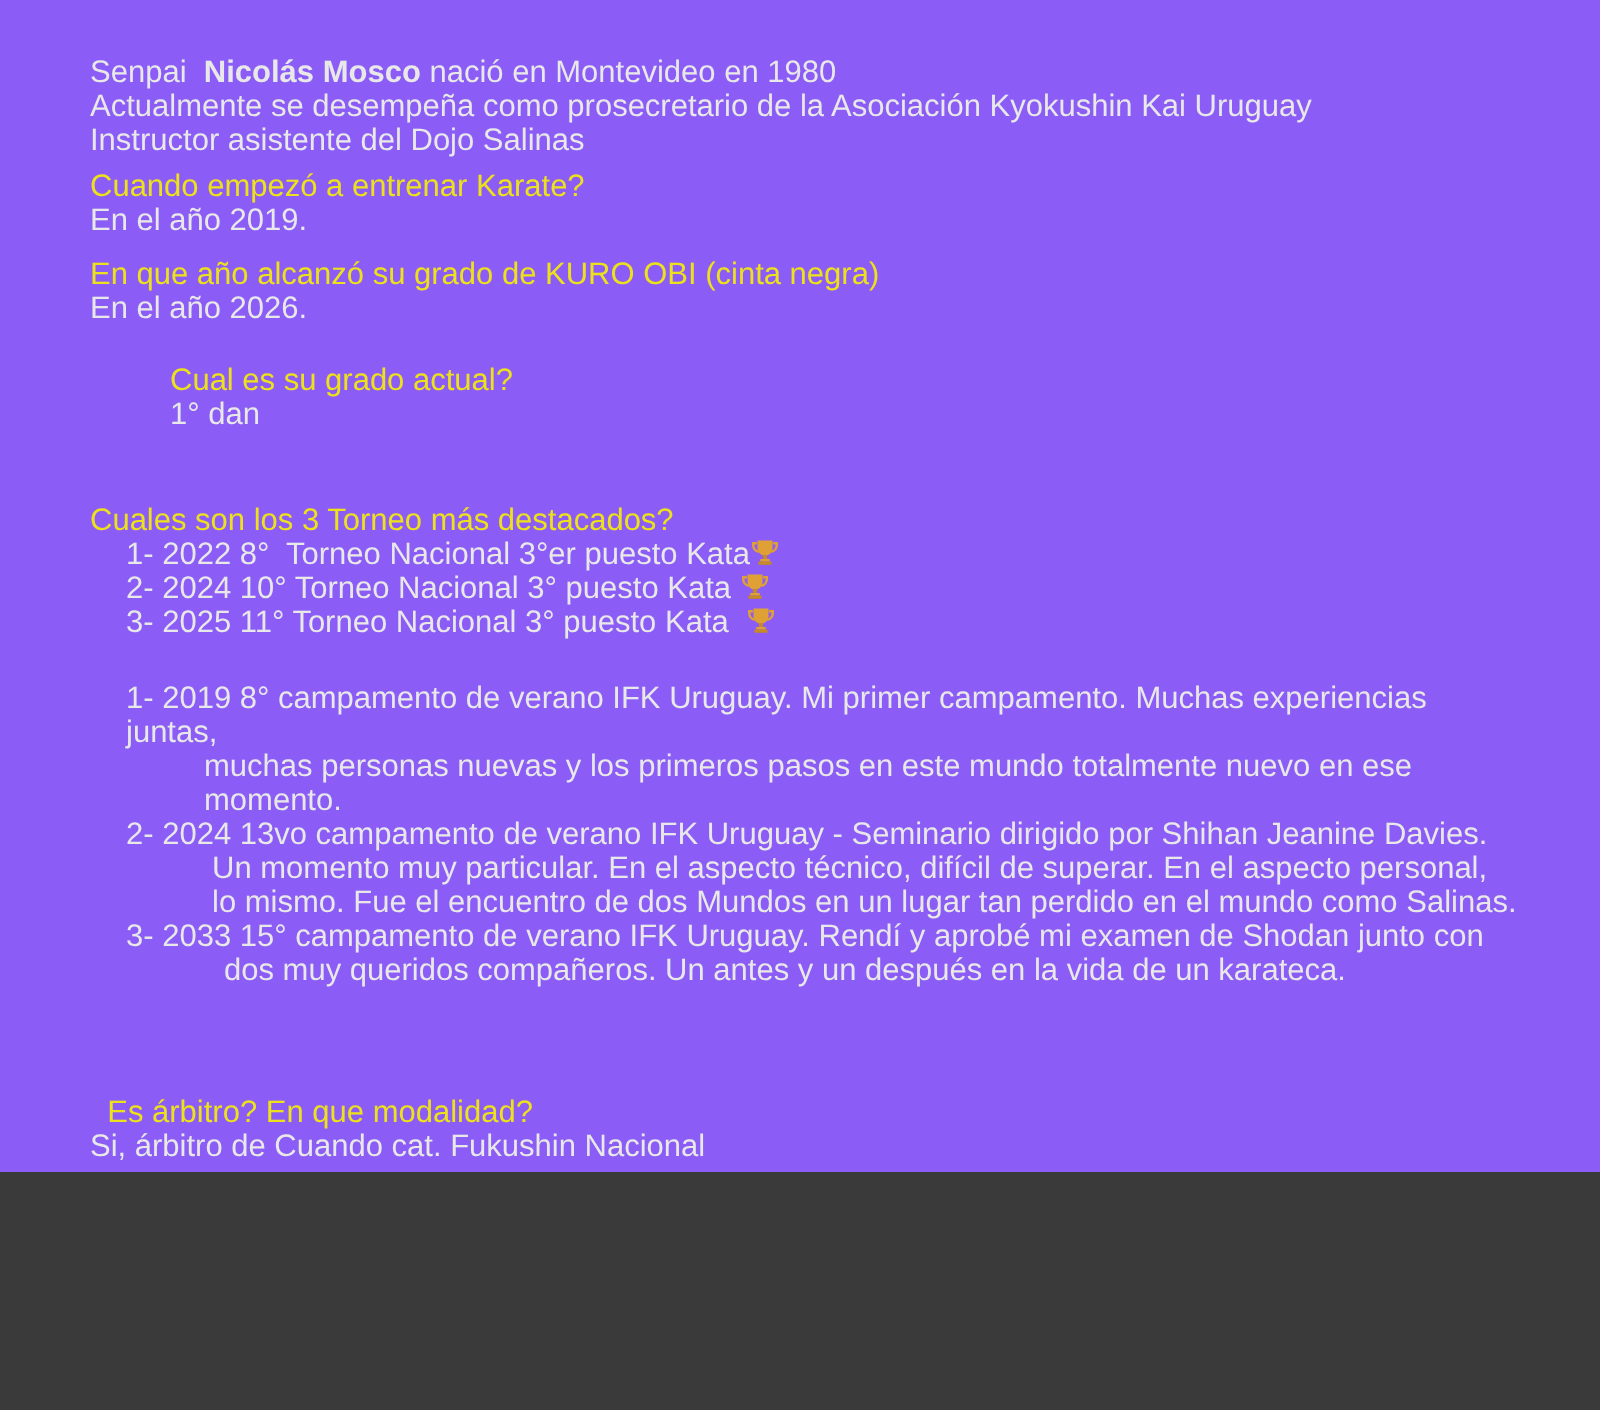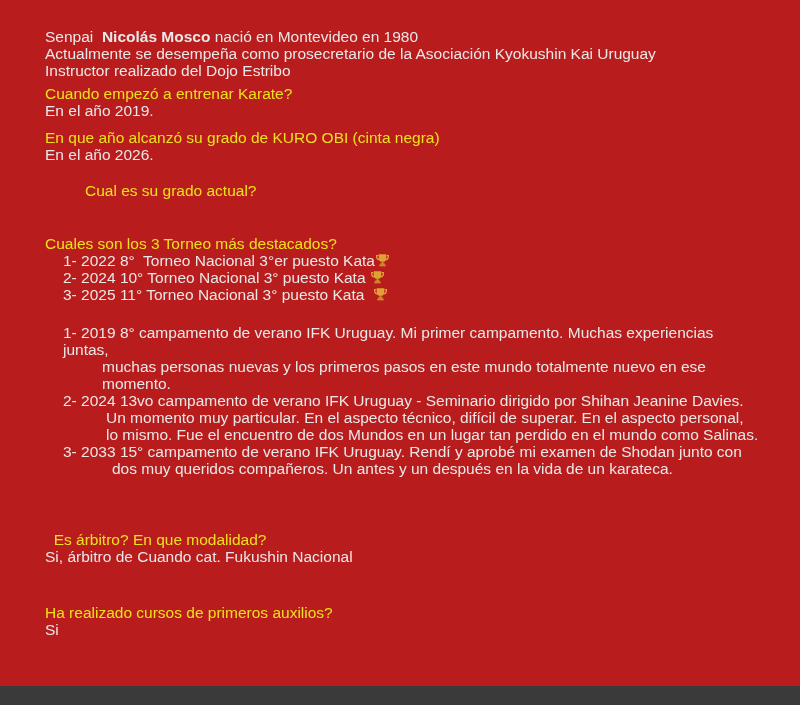--- a/index.html
+++ b/index.html
@@ -3,23 +3,23 @@
 <meta charset="utf-8">
 <style>
   html, body {
     margin: 0;
     padding: 0;
     background: #3a3a3a;
   }
   .doc {
     position: relative;
     width: 800px;
-    height: 686px;
+    height: 586px;
     box-sizing: border-box;
-    background: #b91c1c;
+    background: #8b5cf6;
     padding: 28px 40px 0 45px;
     overflow: hidden;
     font-family: "Liberation Sans", sans-serif;
     font-size: 15.5px;
     line-height: 17px;
     color: #e8e8e8;
   }
   .line {
     white-space: pre-wrap;
     margin: 0;
@@ -47,35 +47,36 @@
   }
 </style>
 </head>
 <body>
 
 <div class="doc">
 
   <div class="block-intro">
     <p class="line"><span>Senpai  </span><b>Nicolás Mosco</b><span> nació en Montevideo en 1980</span></p>
     <p class="line">Actualmente se desempeña como prosecretario de la Asociación Kyokushin Kai Uruguay</p>
-    <p class="line">Instructor realizado del Dojo Estribo</p>
+    <p class="line">Instructor asistente del Dojo Salinas</p>
   </div>
 
   <div class="block-qa-start">
     <p class="line q">Cuando empezó a entrenar Karate?</p>
     <p class="line">En el año 2019.</p>
   </div>
 
   <div class="block-qa-kuro">
     <p class="line q">En que año alcanzó su grado de KURO OBI (cinta negra)</p>
     <p class="line">En el año 2026.</p>
   </div>
 
   <div class="block-qa-grado">
     <p class="line q">Cual es su grado actual?</p>
+    <p class="line">1° dan</p>
   </div>
 
   <div class="block-torneos">
     <p class="line q">Cuales son los 3 Torneo más destacados?</p>
     <p class="line ind-item"><span>1- 2022 8°  Torneo Nacional 3°er puesto Kata</span><svg class="trophy" viewBox="0 0 24 24">
           <path fill="#dfa136" d="M6 2h12v6.2a6 6 0 0 1-12 0z"></path>
           <path fill="none" stroke="#dfa136" stroke-width="2" d="M5.5 4.2H2.6v1.6a5.4 5.4 0 0 0 4.4 5.3M18.5 4.2h2.9v1.6a5.4 5.4 0 0 1-4.4 5.3"></path>
           <rect fill="#c88a22" x="10.4" y="13.5" width="3.2" height="3.8"></rect>
           <rect fill="#dfa136" x="8.2" y="16.8" width="7.6" height="2"></rect>
           <rect fill="#c88a22" x="6.8" y="18.8" width="10.4" height="2.6"></rect>

